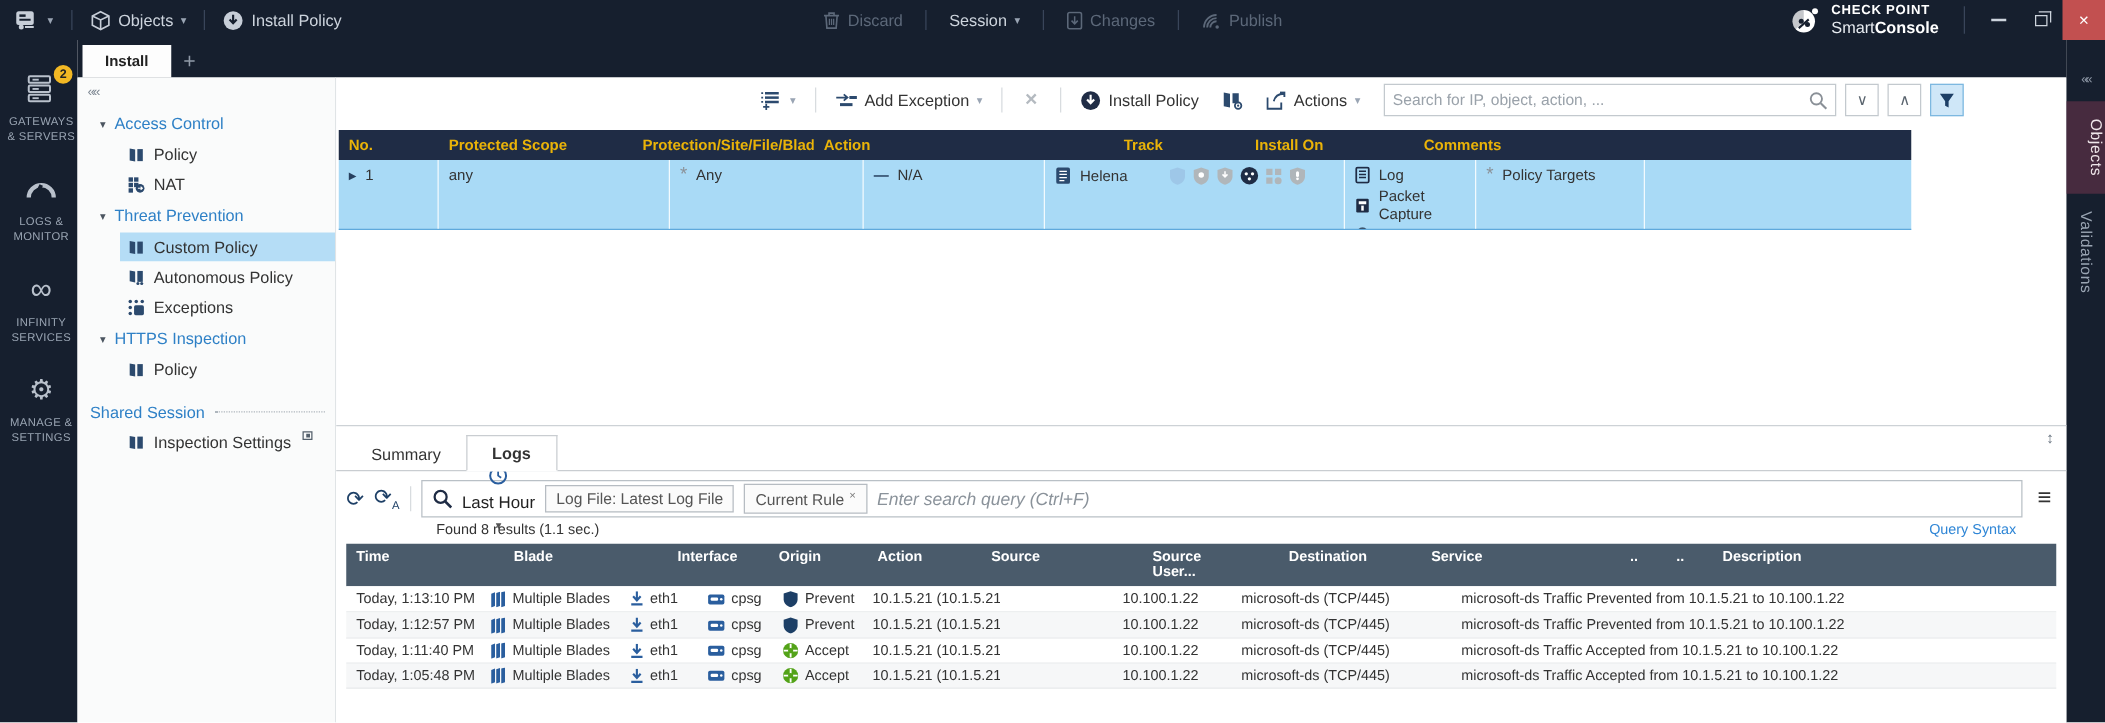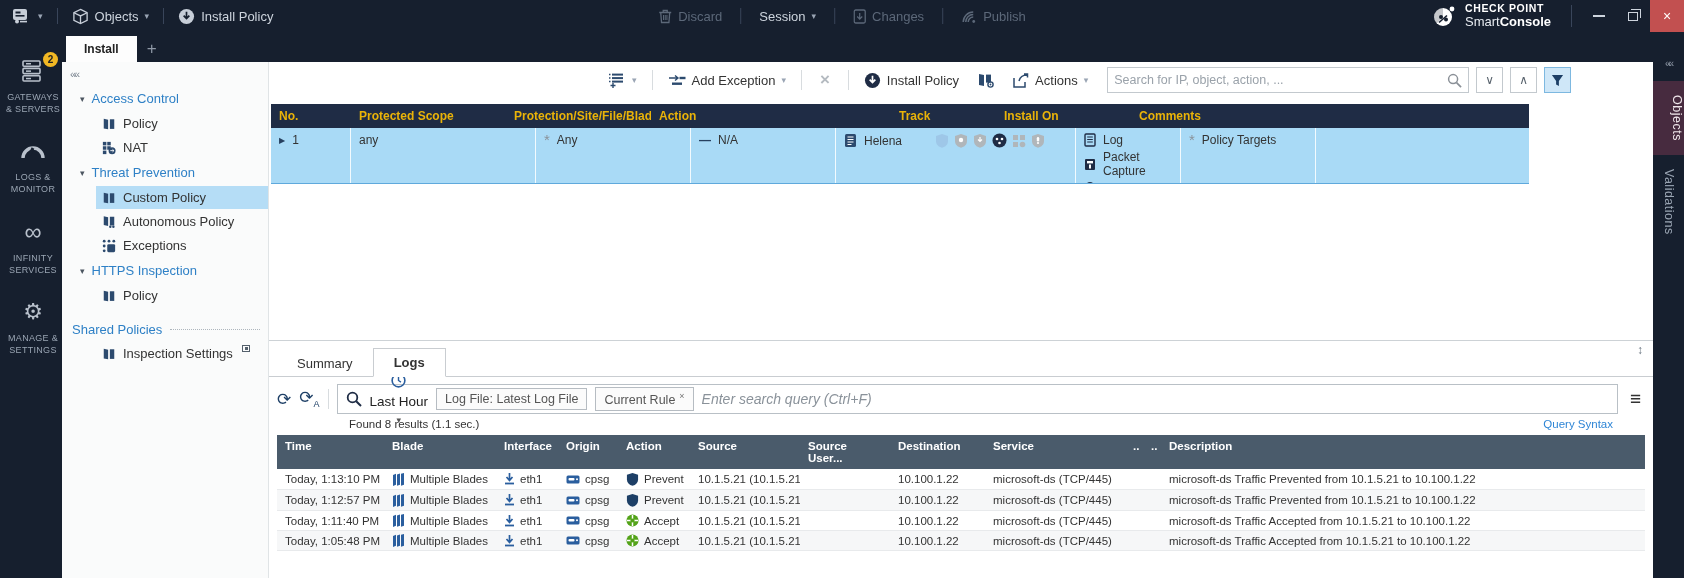--- a/index.html
+++ b/index.html
@@ -97,21 +97,21 @@
   .chip { border:1px solid #b6bcc2; background:#fbfbfb; color:#555; font-size:12.5px; padding:3px 8px; white-space:nowrap; }
   .chip .chip-x { font-size:9px; vertical-align:super; margin-left:4px; color:#777; }
   .lsearch input { flex:1; border:none; outline:none; font-size:14px; font-family:inherit; color:#333; background:transparent; }
   .lsearch input::placeholder { color:#8a929a; font-style:italic; }
   .hamburger { font-size:19px; color:#333; padding:0 4px; }
   .results-row { display:flex; align-items:center; margin:4px 8px 0 80px; font-size:11.5px; color:#333; }
   .qsyntax { margin-left:auto; color:#2f86d6; margin-right:32px; }
 
   
   .log-table { margin:5px 8px 0 8px; font-size:11.5px; }
-  .l-head { display:flex; background:#4a5b6b; color:#fff; font-weight:bold; }
+  .l-head { display:flex; background:#4a5b6b; color:#fff; font-weight:bold;gap:19px; }
   .l-head .lc { padding:5px 8px; }
   .lrow { display:flex; border-bottom:1px solid #e8eaec; background:#fff; }
   .lrow:nth-child(odd) { background:#f6f7f8; }
   .lrow .lc { padding:3px 8px; display:flex; align-items:center; gap:5px; white-space:nowrap; overflow:hidden; }
   .lc { flex:none; }
   .lc-time{width:107px;} .lc-blade{width:112px;} .lc-if{width:62px;} .lc-orig{width:60px;} .lc-act{width:72px;} .lc-src{width:110px;} .lc-suser{width:90px;} .lc-dst{width:95px;} .lc-svc{width:140px;} .lc-d1{width:18px;} .lc-d2{width:18px;} .lc-desc{flex:1;}
   .act-ico svg { display:none; }
   .act-ico[data-kind="prevent"] .svg-prevent { display:block; }
   .act-ico[data-kind="accept"] .svg-accept { display:block; }
 
@@ -368,21 +368,21 @@
           <span class="icon">
               <svg width="14" height="14" viewBox="0 0 16 16">
                 <path d="M2 2l5 1v11l-5-1z" fill="#2c4a6e"></path>
                 <rect x="9" y="2.6" width="5" height="11" fill="#2c4a6e"></rect>
               </svg>
             </span>
           <span>Policy</span>
         </div>
 
         <div class="shared-head">
-          <span>Shared Policies</span>
+          <span>Shared Session</span>
           <span class="dots"></span>
         </div>
         <div class="tree-child">
           <span class="icon">
               <svg width="14" height="14" viewBox="0 0 16 16">
                 <path d="M2 2l5 1v11l-5-1z" fill="#2c4a6e"></path>
                 <rect x="9" y="2.6" width="5" height="11" fill="#2c4a6e"></rect>
               </svg>
             </span>
           <span>Inspection Settings</span>

